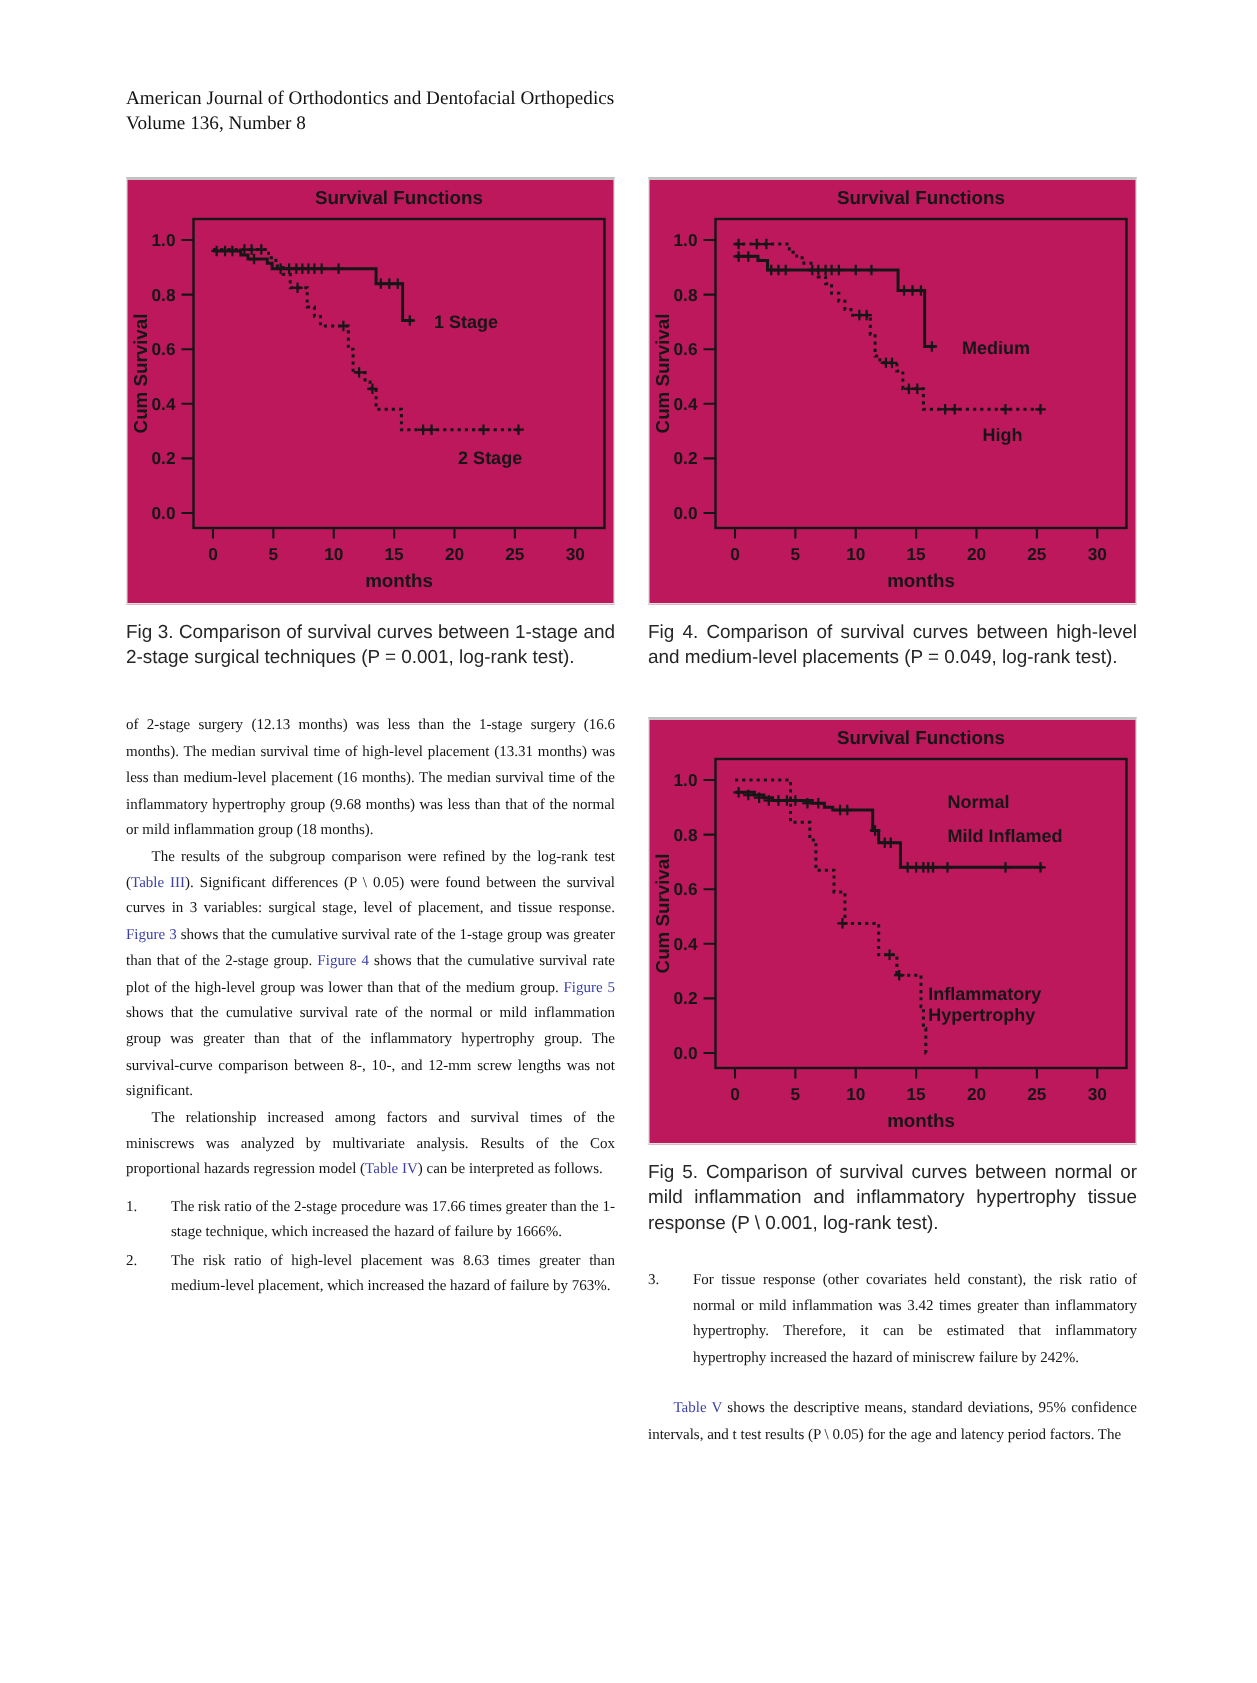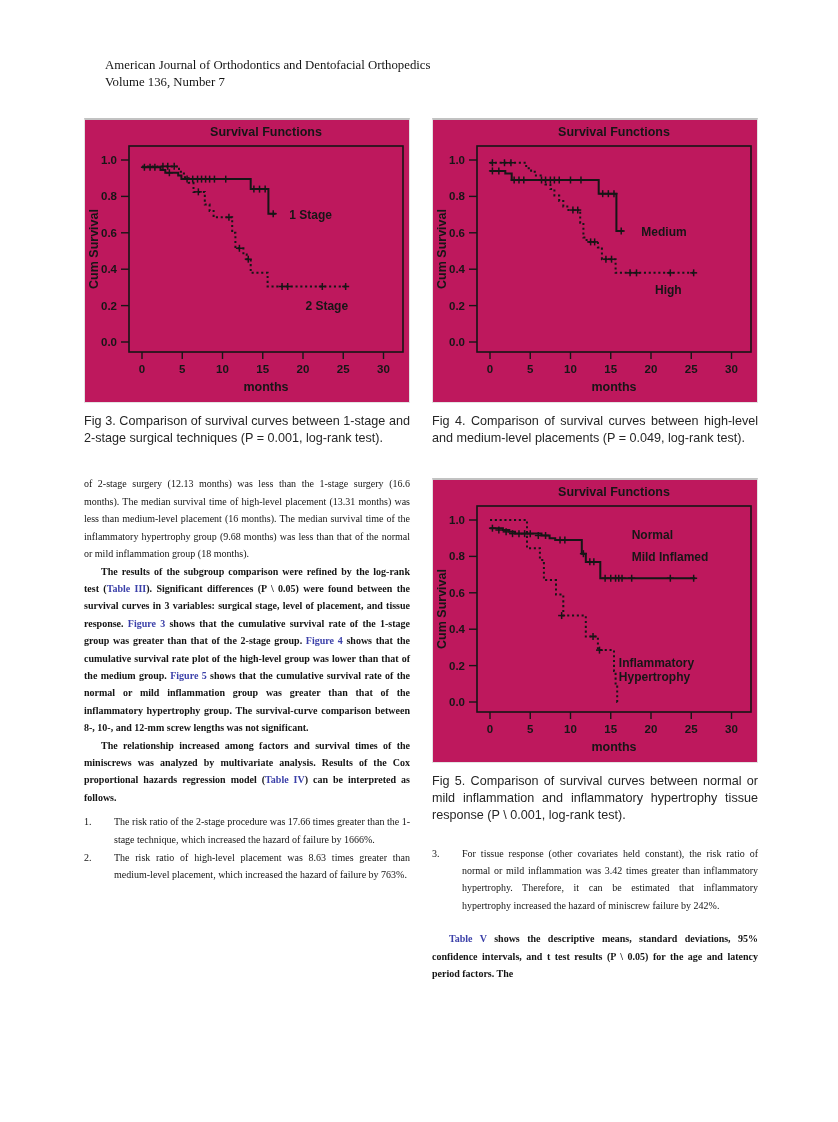--- a/index.html
+++ b/index.html
@@ -1,30 +1,30 @@
 <!DOCTYPE html>
 <html><head>
 <meta charset="utf-8">
 <style>
   html,body{margin:0;padding:0;background:#ffffff;}
   .page{position:relative;width:838px;height:1122px;background:#ffffff;
         font-family:"Liberation Serif",serif;color:#141414;overflow:hidden;}
   .hdr{position:absolute;left:84px;right:78px;top:57px;display:flex;
-       justify-content:space-between;font-size:12.8px;line-height:1.3;margin-left:21px;}
+       justify-content:space-between;font-size:12.8px;line-height:1.3;}
   .hdr-right{white-space:nowrap;}
   .pgnum{margin-left:18px;}
   .cols{position:absolute;left:84px;top:118px;width:674px;display:flex;gap:22px;}
   .col{width:326px;}
   .fig{border:1px solid #e3e3e3;border-top:2px solid #c2c2c2;background:#be185d;}
   .fig svg{display:block;}
   .cap{margin-top:10px;font-family:"Liberation Sans",sans-serif;font-size:12.6px;
        line-height:1.33;color:#262626;text-align:justify;}
   .bod{font-size:10px;line-height:17.4px;text-align:justify;}
   .p-first{margin-top:29px;}
-  .ind{text-indent:17px;font-weight:bold;}
+  .ind{text-indent:17px;}
   .list{margin-top:7px;}
   .oli{display:flex;margin-top:1px;}
   .oli .num{width:30px;flex:none;}
   .oli .txt{flex:1;text-align:justify;}
   .tlink{color:#3a3fa8;}
   .mt32{margin-top:32px;}
   .mt22{margin-top:21px;}
   .mt16{margin-top:16px;}
   svg text{fill:#161616;}
   .ct{font:bold 12.5px "Liberation Sans",sans-serif;}
@@ -33,21 +33,21 @@
   .ca{font:bold 12px "Liberation Sans",sans-serif;}
 </style>
 </head>
 <body>
 
 <div class="page">
 
   <div class="hdr">
     <div>
       <div>American Journal of Orthodontics and Dentofacial Orthopedics</div>
-      <div>Volume 136, Number 7</div>
+      <div>Volume 136, Number 8</div>
     </div>
   </div>
 
   <div class="cols">
 
     <div class="col">
       <div class="fig">
         <svg width="326" height="282" viewBox="0 0 326 282">
             <rect x="44" y="26" width="274" height="206" fill="none" stroke="#161616" stroke-width="1.6"></rect>
             <text x="181" y="16" text-anchor="middle" class="ct">Survival Functions</text>

